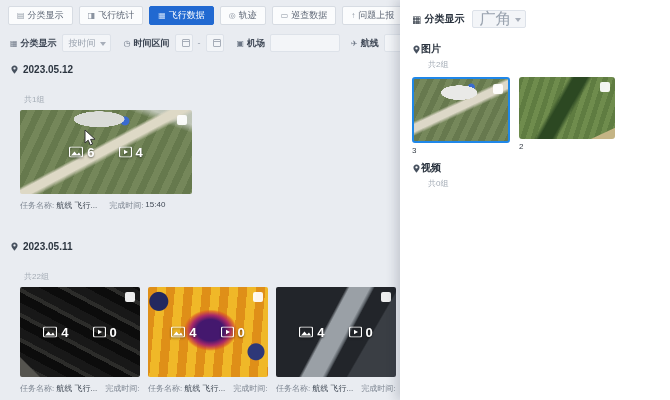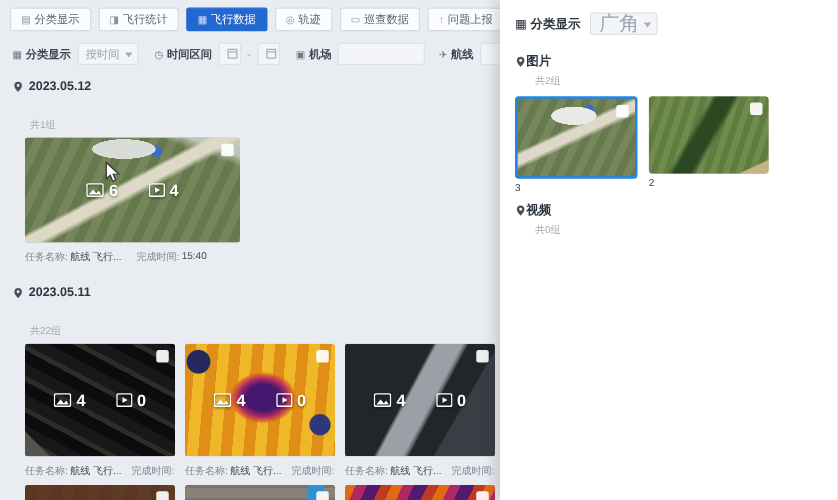--- a/index.html
+++ b/index.html
@@ -213,21 +213,21 @@
           <span class="cap-label">任务名称:</span>
           <span class="cap-value">航线 飞行...</span>
         </span>
         <span class="cap-item">
           <span class="cap-label">完成时间:</span>
           <span class="cap-value">15:40</span>
         </span>
       </div>
     </div>
 
-    <div class="sec-head" style="margin-top:18px;">
+    <div class="sec-head" style="margin-top:30px;">
       <svg class="pin" viewBox="0 0 10 10">
         <path d="M5 0.5 C3 0.5 1.6 2 1.6 3.8 C1.6 6.2 5 9.5 5 9.5 C5 9.5 8.4 6.2 8.4 3.8 C8.4 2 7 0.5 5 0.5 Z M5 5 A1.3 1.3 0 1 1 5 2.4 A1.3 1.3 0 0 1 5 5 Z" fill="#46505e"></path>
       </svg>
       <span class="sec-date">2023.05.11</span>
     </div>
     <div class="sec-count">共22组</div>
 
     <div class="grid-row" style="margin-top:5px;">
 
       <div class="cardcol">

